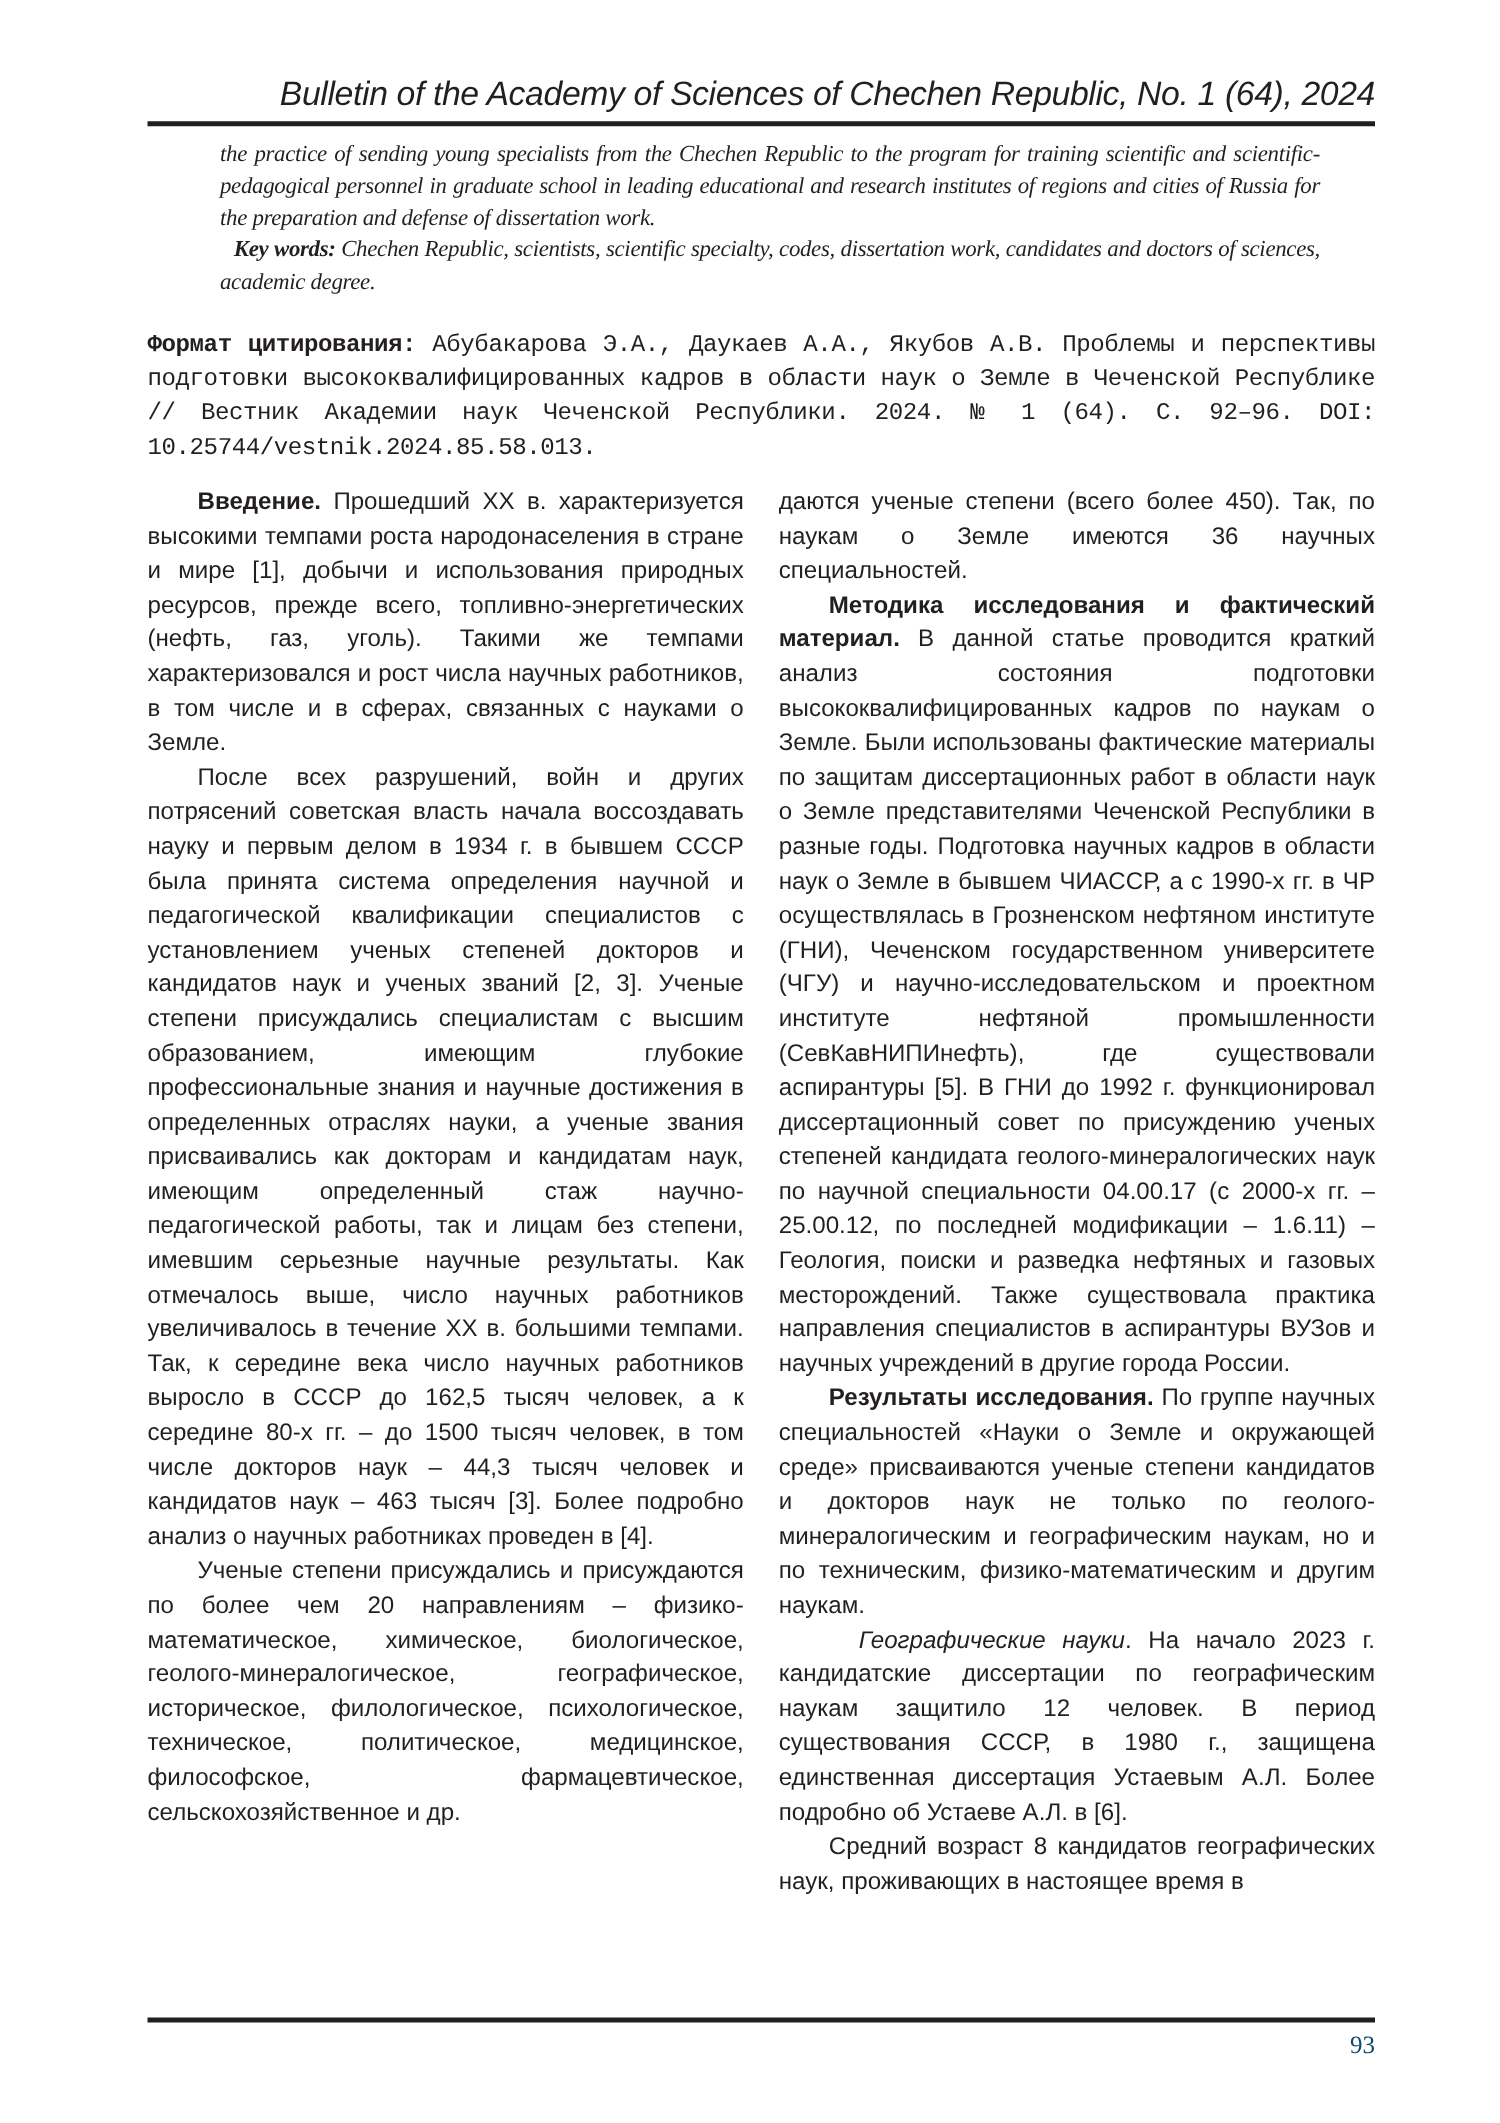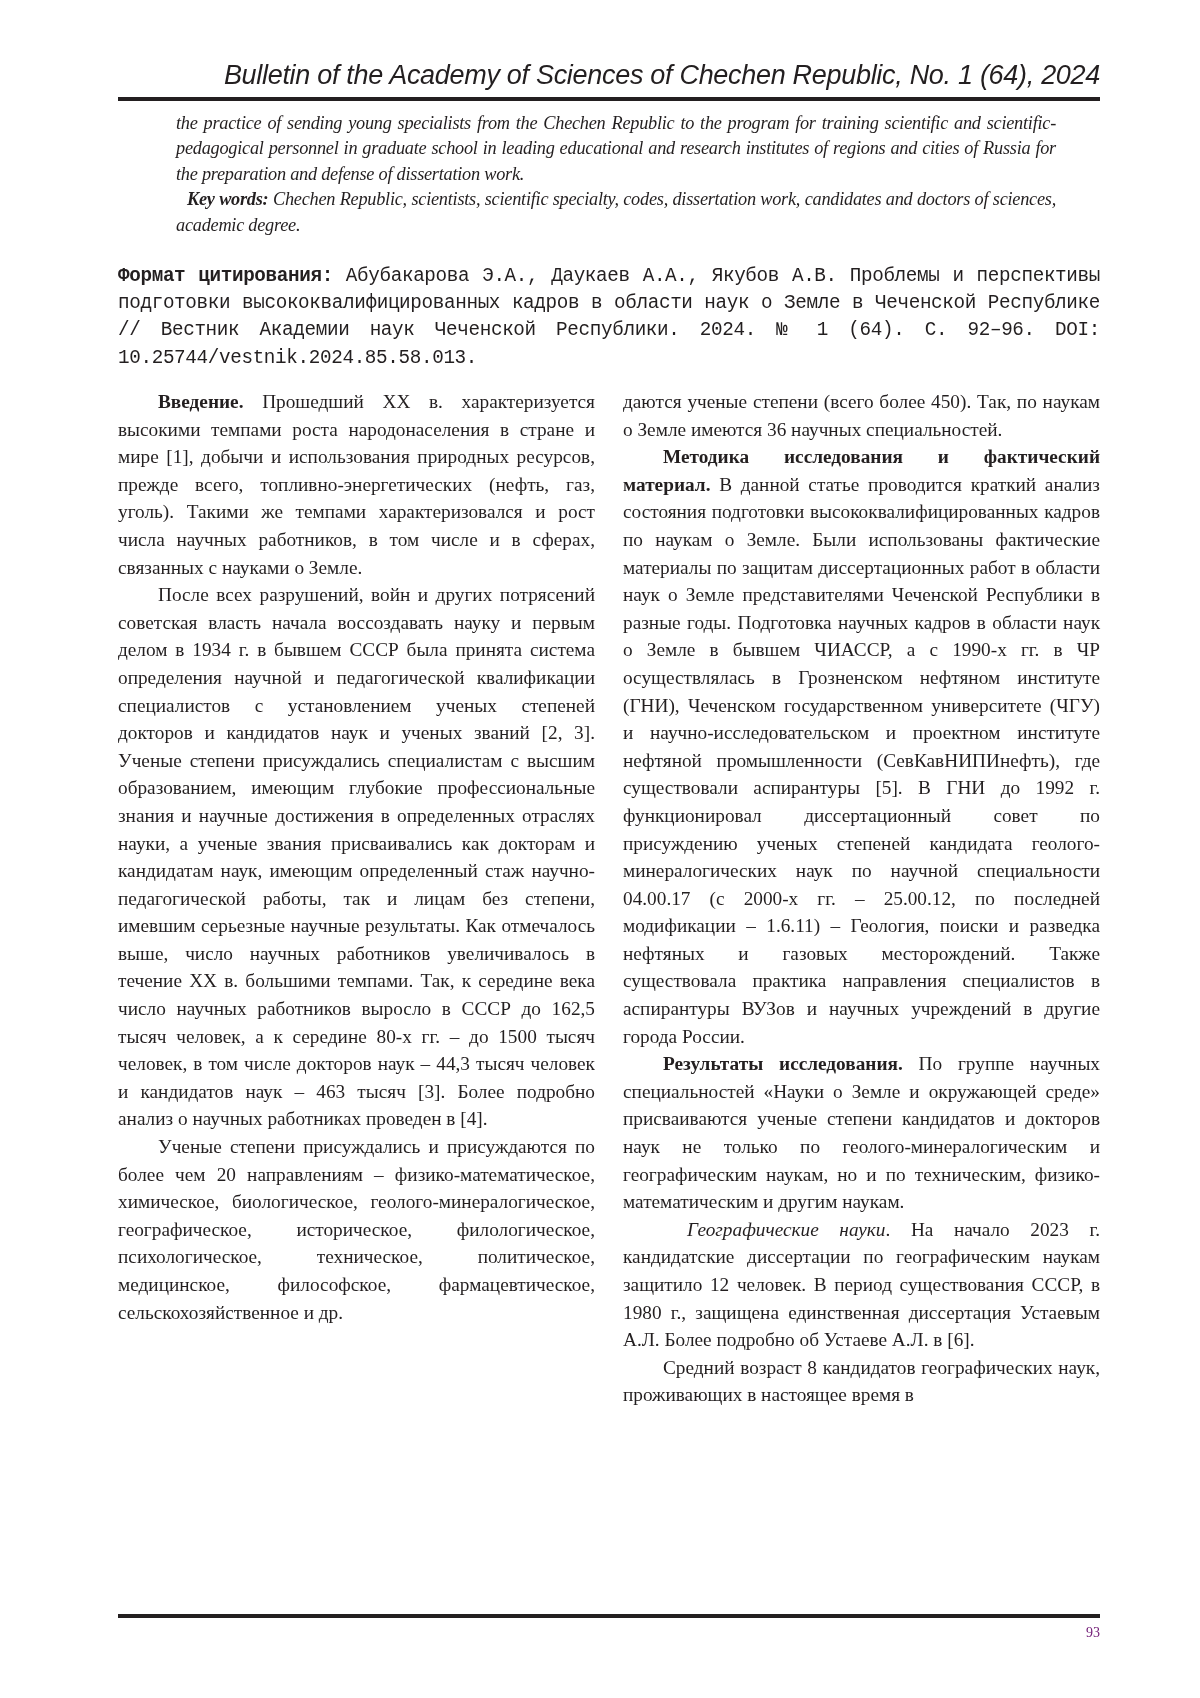--- a/index.html
+++ b/index.html
@@ -17,33 +17,33 @@
     }
     .abstract .kw-label { font-weight: bold; font-style: italic; margin-left: 11px; }
     .citation {
       position: absolute; left: 118px; top: 263px; width: 982px;
       font-family: Liberation Mono, monospace; font-size: 19.3px; line-height: 27.2px;
       text-align: justify; letter-spacing: -0.35px;
     }
     .citation .cit-label { font-weight: bold; }
     .col {
       position: absolute; top: 388px; width: 477px;
-      font-family: Liberation Serif, serif; font-size: 19.3px; line-height: 27.6px;
+      font-family: Liberation Sans, sans-serif; font-size: 19.3px; line-height: 27.6px;
       text-align: justify;
     }
     .col-left { left: 118px; }
     .col-right { left: 623px; }
     .col p { margin: 0; text-indent: 40px; }
     .col p.cont { text-indent: 0; }
     .col .b { font-weight: bold; }
     .col .i { font-style: italic; margin-left: 24px; }
     .footer-rule { position: absolute; left: 118px; top: 1614px; width: 982px; height: 4px; background: #231f20; }
     .page-number {
       position: absolute; right: 100px; top: 1625px;
-      font-family: "Liberation Serif", serif; font-size: 14px; color: #701a75;
+      font-family: "Liberation Serif", serif; font-size: 20px; color: #0c4a6e;
     }
   </style>
 </head>
 <body>
 
 <div class="header-title">Bulletin of the Academy of Sciences of Chechen Republic, No. 1 (64), 2024</div>
 <div class="header-rule"></div>
 
 <div class="abstract">
   <span>the practice of sending young specialists from the Chechen Republic to the program for training scientific and scientific-pedagogical personnel in graduate school in leading educational and research institutes of regions and cities of Russia for the preparation and defense of dissertation work.</span><br>

